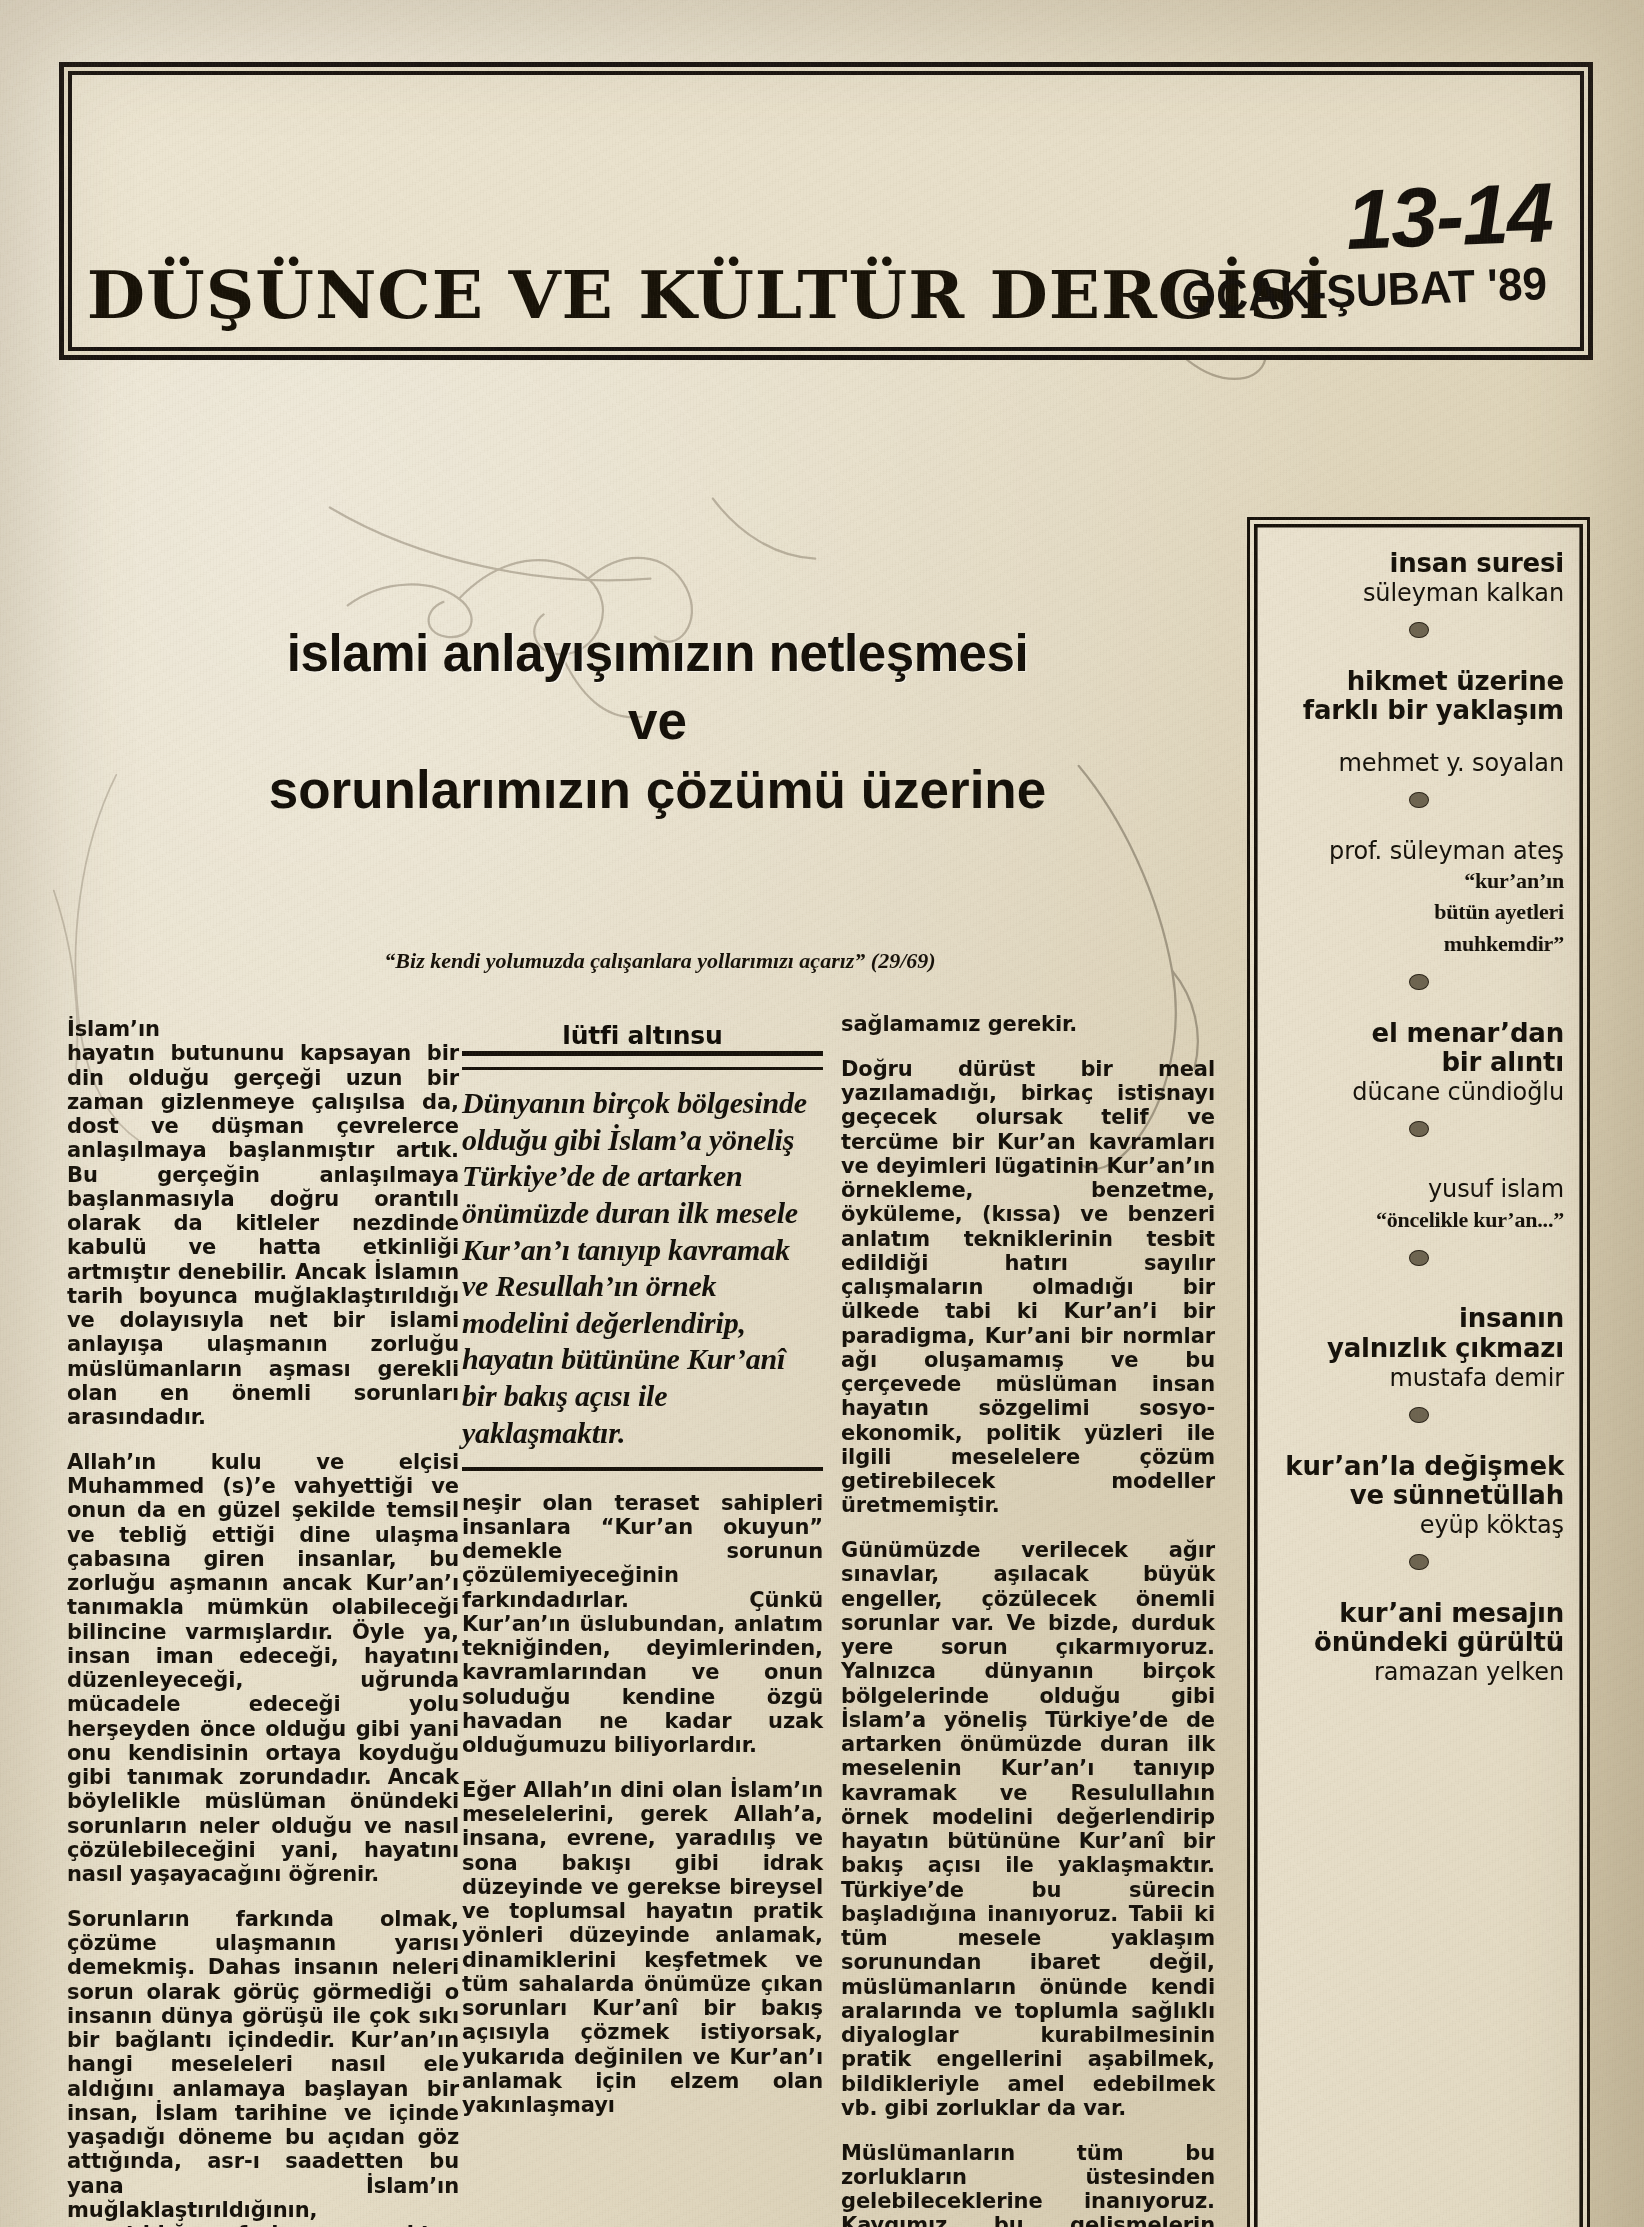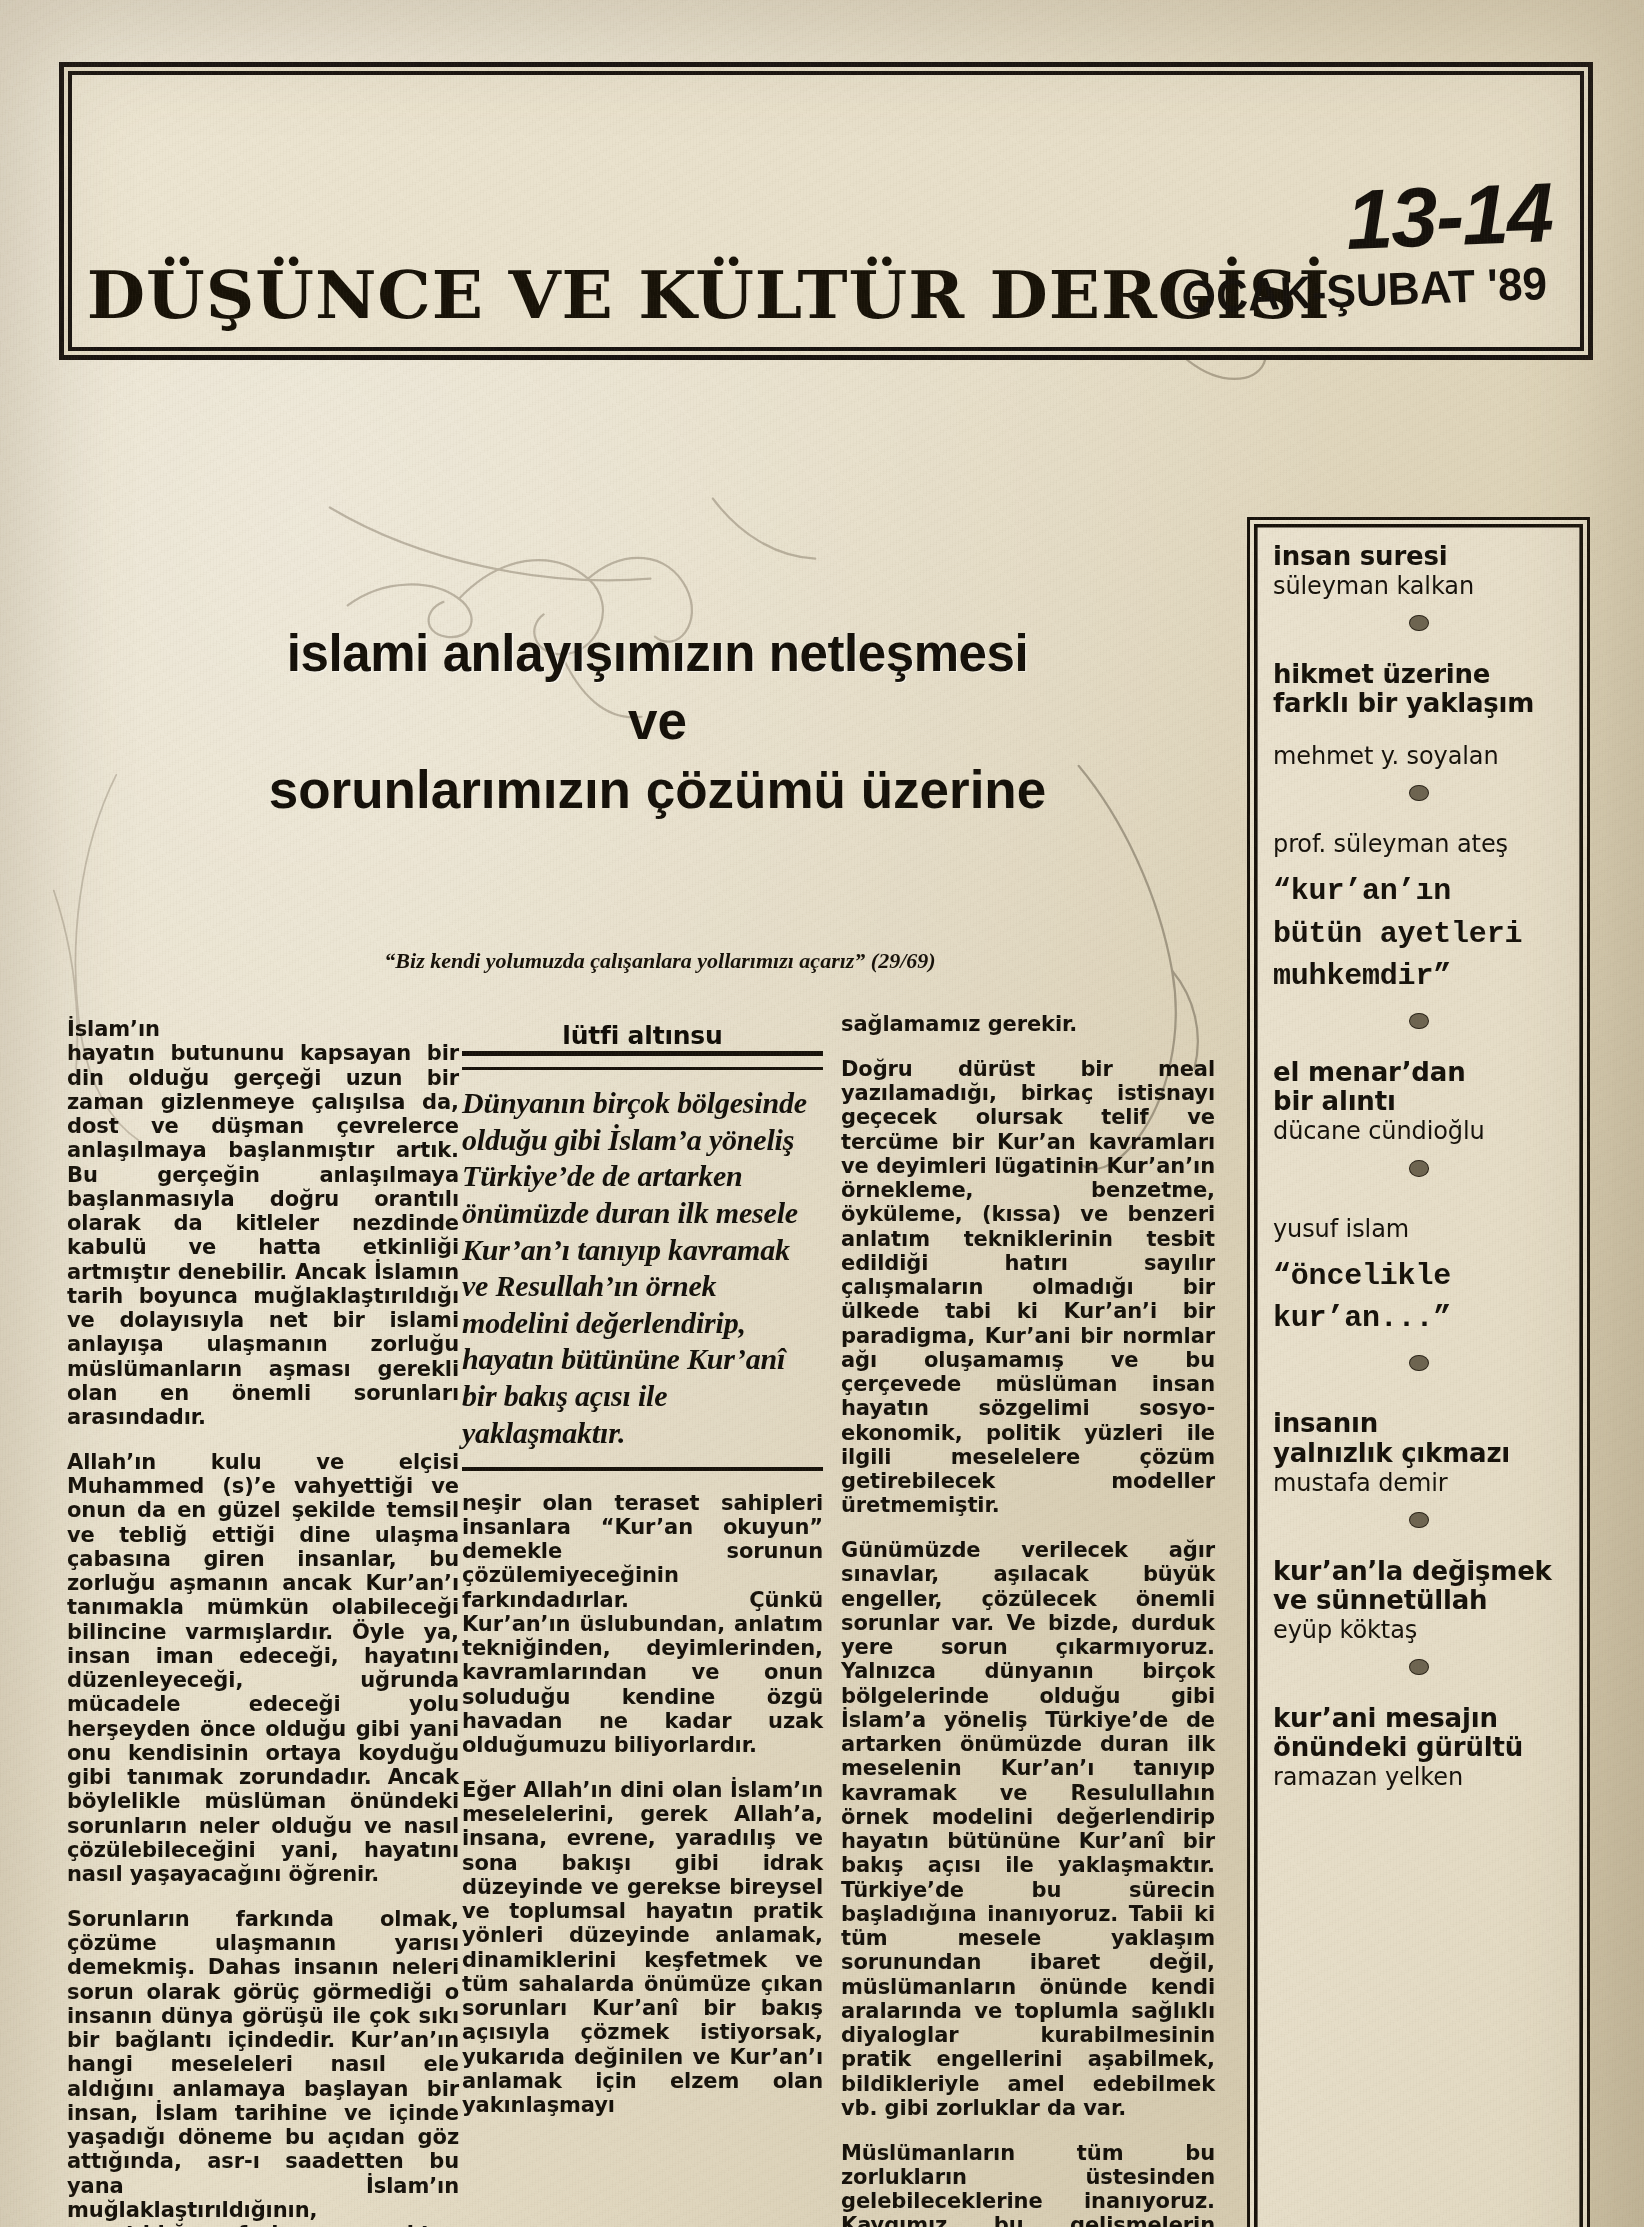--- a/index.html
+++ b/index.html
@@ -104,33 +104,32 @@
     margin:15px 0 0 0;letter-spacing:-0.2px;
   }
   .rule.bottom{height:4px;background:#17120b;margin:16px 0 19.6px 0;}
   
   #sidebar{
     position:absolute;left:1247px;top:517px;width:337px;height:1778px;
     border:3.6px solid #17120b;
     box-shadow:inset 0 0 0 4px #e7dfc9, inset 0 0 0 7.6px #17120b;
     background:linear-gradient(100deg,#eae2cf,#e1d8c0);
   }
-  #sidebar .inner{padding:22px 23px 18px 23px;text-align:left;color:#15110a;}
+  #sidebar .inner{padding:29px 23px 18px 23px;text-align:right;color:#15110a;}
   .toc-title{
     font-size:26px;font-weight:bold;line-height:1.14;letter-spacing:-0.2px;
     font-family:"DejaVu Sans", sans-serif;
   }
   .toc-author{
     font-size:24px;font-weight:normal;line-height:1.18;letter-spacing:-0.1px;
     font-family:"DejaVu Sans", sans-serif;
   }
   .toc-quote{
-    font-size:30px;font-weight:bold;line-height:1.42;letter-spacing:-0.2px;
-    font-family:Liberation Mono, monospace;
-    margin-top:12px;
+    font-size:22px;font-weight:bold;line-height:1.42;letter-spacing:-0.2px;
+    font-family:Liberation Serif, serif;
   }
   .dot{
     width:18px;height:14.3px;border-radius:50%;
     background:#6d6450;border:1.3px solid #2a2318;
     margin:15px auto;
   }
   .gap-s{height:13.4px;}
   .gap-m{height:23px;}
 </style>
 </head>

